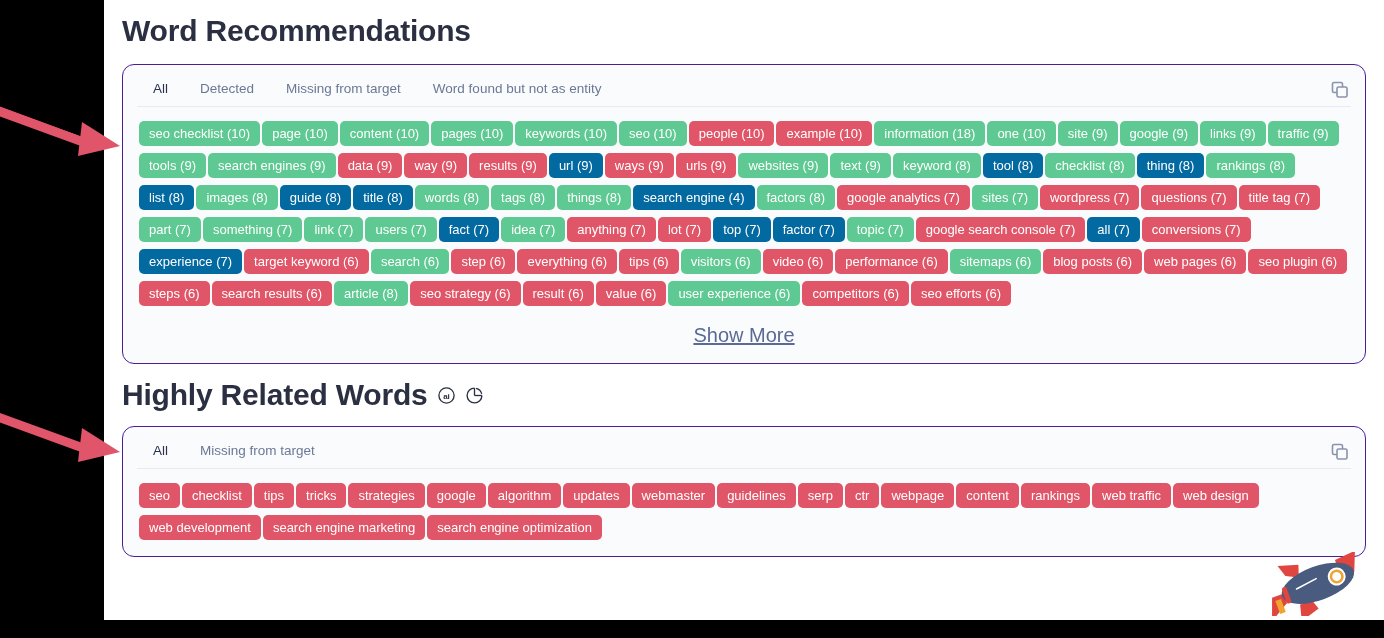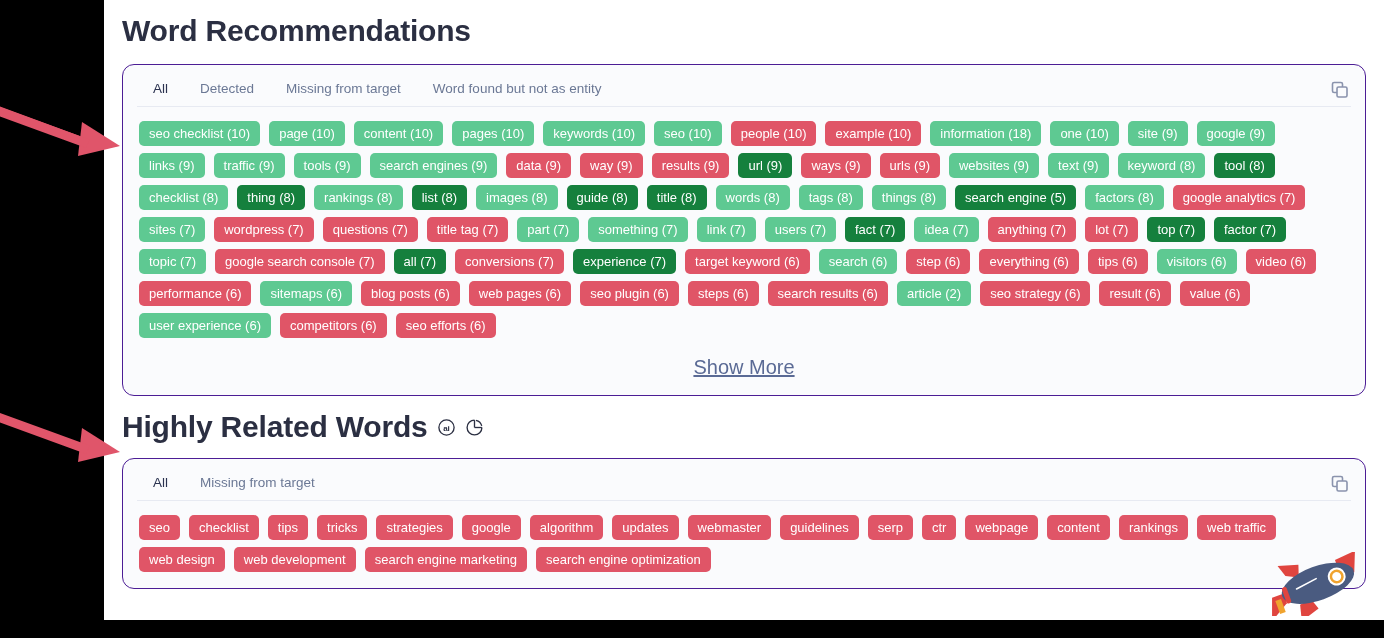--- a/index.html
+++ b/index.html
@@ -72,37 +72,37 @@
 
   .copy-icon {
     position:absolute; right:14px; top:14px;
     width:22px; height:22px; cursor:pointer; color:#8a93ad;
   }
   .copy-icon svg { display:block; }
 
   
   .chips {
     display:flex; flex-wrap:wrap;
-    gap:7px 9px;
+    gap:7px 2px;
     padding:14px 16px 4px 16px;
   }
   .chip {
     display:inline-flex; align-items:center;
     height:25px;
     padding:0 10px;
     border-radius:5px;
     font-size:13px;
     color:#ffffff;
     white-space:nowrap;
     cursor:pointer;
     line-height:1;
   }
   .chip.green  { background:#5ec992; }
   .chip.red    { background:#e05567;text-align:center; }
-  .chip.orange { background:#15803d; }
+  .chip.orange { background:#0369a1; }
 
   .show-more-wrap { text-align:center; padding:14px 0 4px 0; }
   .show-more {
     font-size:20px; color:#5a6persist; color:#5a6a95;
     text-decoration:underline; cursor:pointer;
   }
 
   
   #rocket {
     position:absolute; right:8px; bottom:4px;
@@ -178,21 +178,21 @@
           <div class="chip green">checklist (8)</div>
           <div class="chip orange">thing (8)</div>
           <div class="chip green">rankings (8)</div>
           <div class="chip orange">list (8)</div>
           <div class="chip green">images (8)</div>
           <div class="chip orange">guide (8)</div>
           <div class="chip orange">title (8)</div>
           <div class="chip green">words (8)</div>
           <div class="chip green">tags (8)</div>
           <div class="chip green">things (8)</div>
-          <div class="chip orange">search engine (5)</div>
+          <div class="chip orange">search engine (4)</div>
           <div class="chip green">factors (8)</div>
           <div class="chip red">google analytics (7)</div>
           <div class="chip green">sites (7)</div>
           <div class="chip red">wordpress (7)</div>
           <div class="chip red">questions (7)</div>
           <div class="chip red">title tag (7)</div>
           <div class="chip green">part (7)</div>
           <div class="chip green">something (7)</div>
           <div class="chip green">link (7)</div>
           <div class="chip green">users (7)</div>
@@ -214,21 +214,21 @@
           <div class="chip red">tips (6)</div>
           <div class="chip green">visitors (6)</div>
           <div class="chip red">video (6)</div>
           <div class="chip red">performance (6)</div>
           <div class="chip green">sitemaps (6)</div>
           <div class="chip red">blog posts (6)</div>
           <div class="chip red">web pages (6)</div>
           <div class="chip red">seo plugin (6)</div>
           <div class="chip red">steps (6)</div>
           <div class="chip red">search results (6)</div>
-          <div class="chip green">article (2)</div>
+          <div class="chip green">article (8)</div>
           <div class="chip red">seo strategy (6)</div>
           <div class="chip red">result (6)</div>
           <div class="chip red">value (6)</div>
           <div class="chip green">user experience (6)</div>
           <div class="chip red">competitors (6)</div>
           <div class="chip red">seo efforts (6)</div>
         </div>
 
       <div class="show-more-wrap">
         <span class="show-more">Show More</span>

